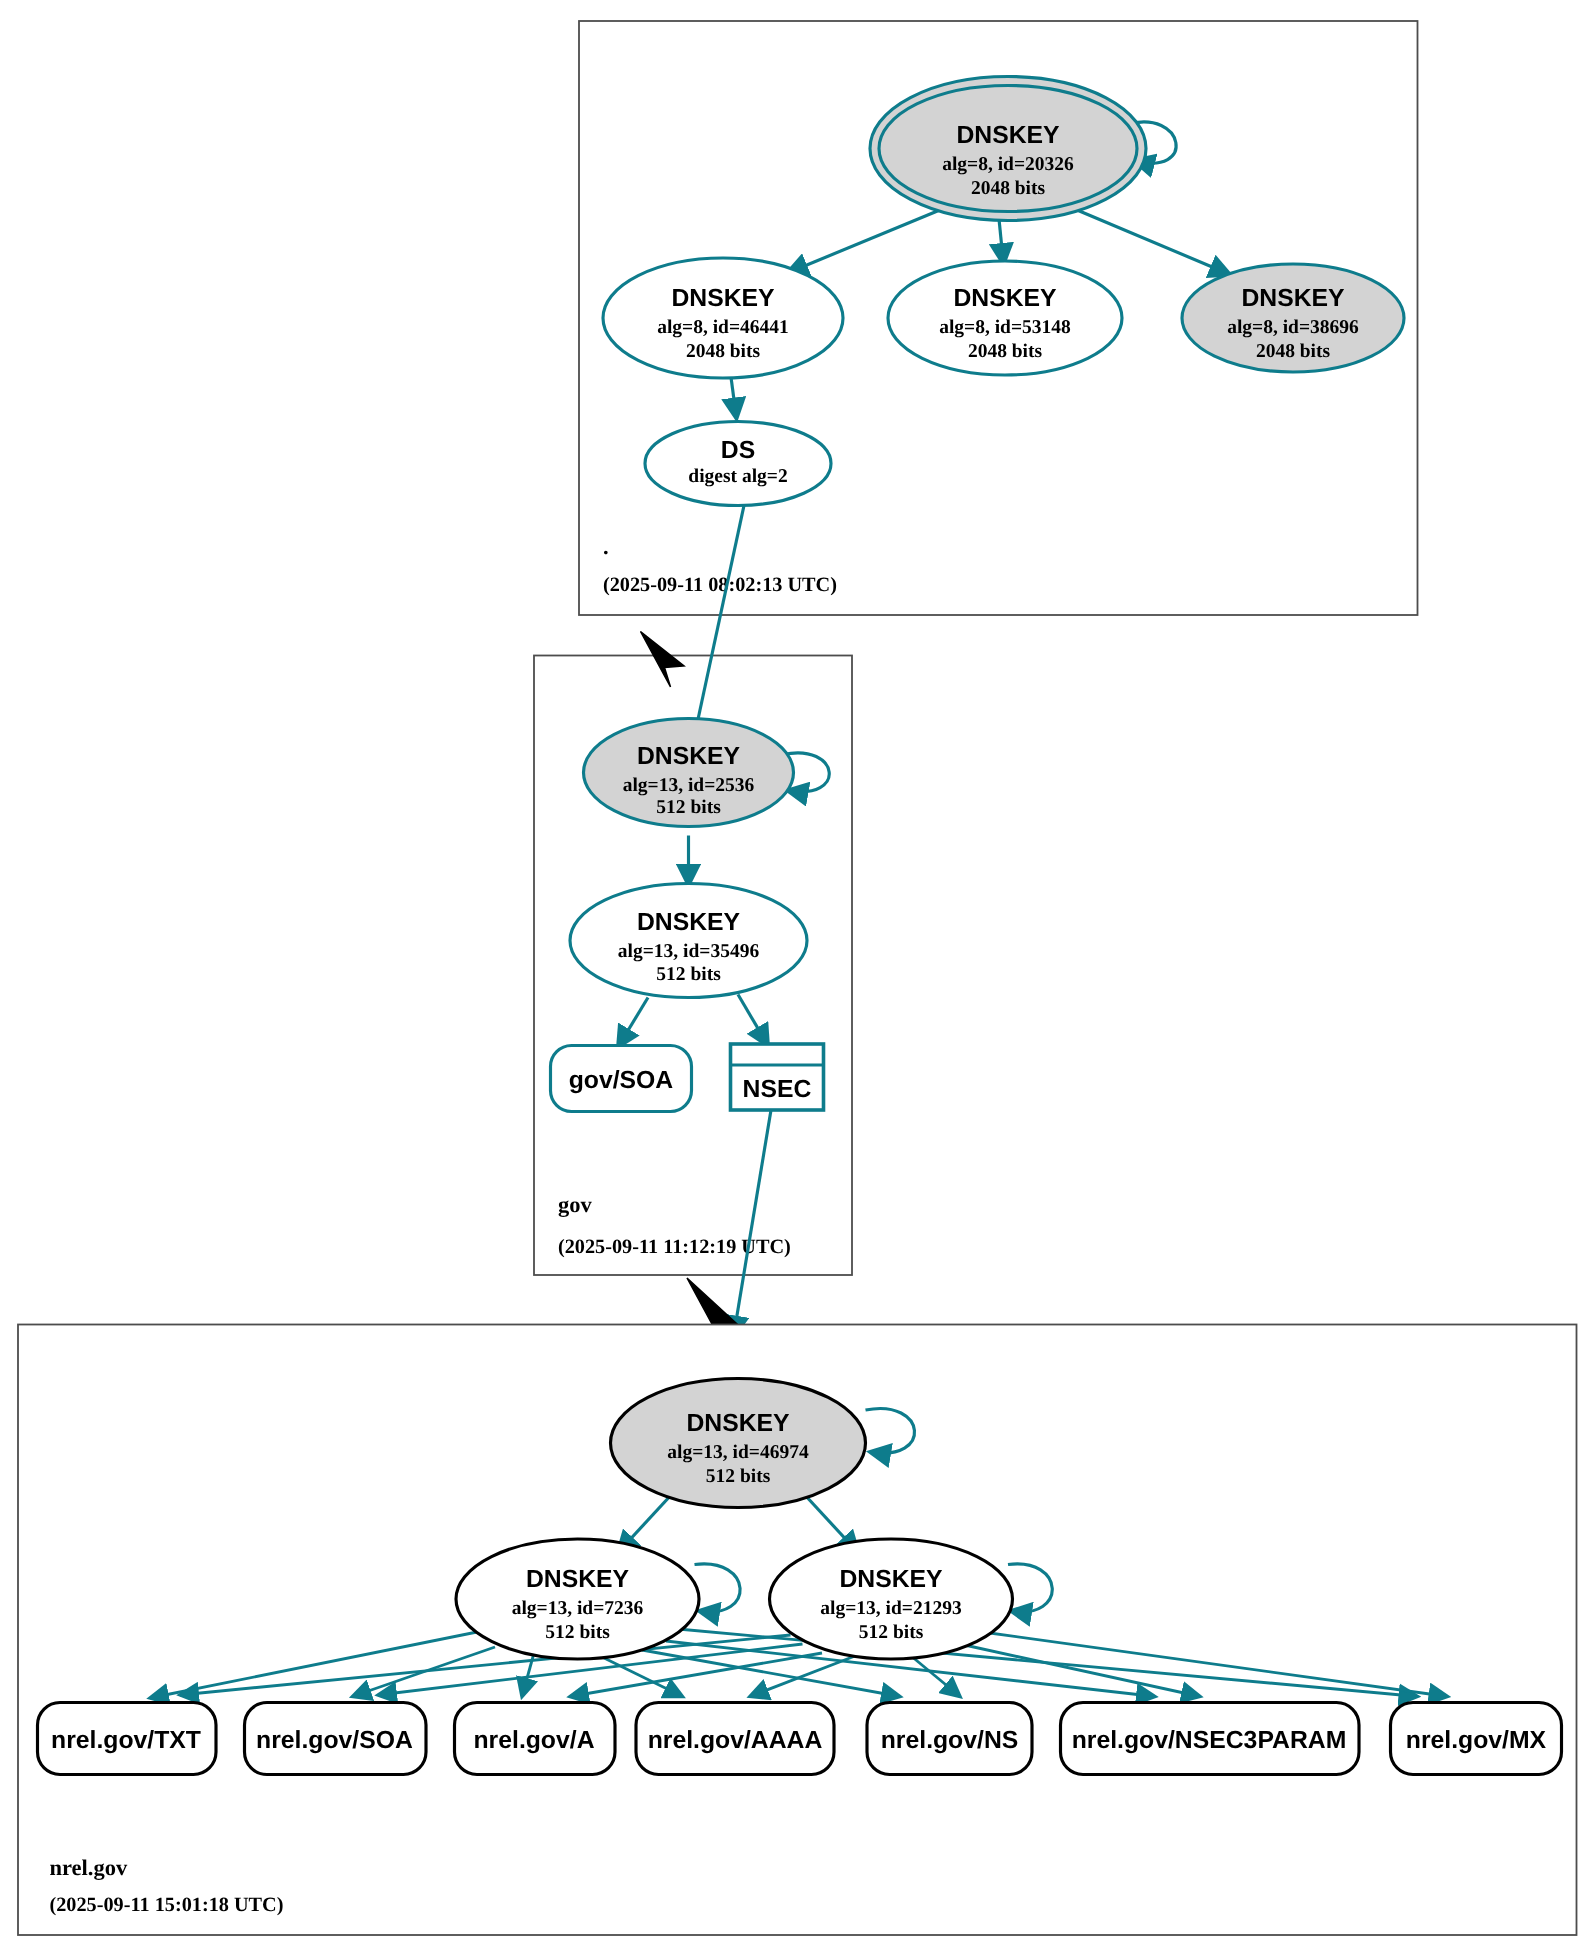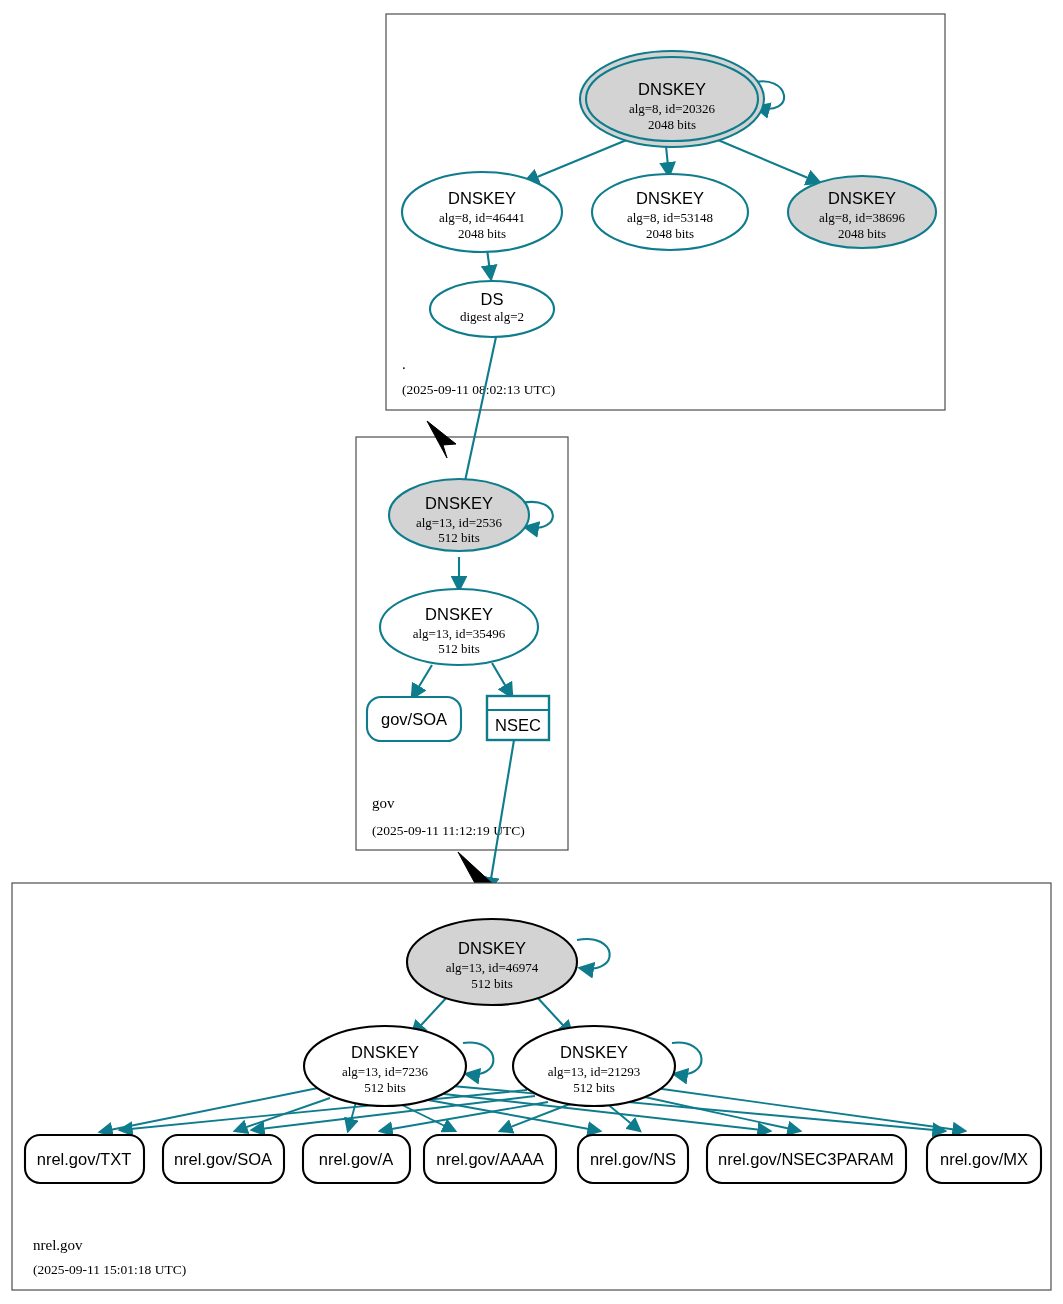--- a/index.html
+++ b/index.html
@@ -12,20 +12,21 @@
     font-family: "Liberation Sans", sans-serif;
     width: 1063px;
     height: 1304px;
     position: relative;
     overflow: hidden;
   }
   #diagram-root {
     position: relative;
     width: 1063px;
     height: 1304px;
+    font-weight: bold;
   }
   svg#dnssec-graph {
     position: absolute;
     left: 0;
     top: 0;
     width: 1063px;
     height: 1304px;
     display: block;
   }
   .zone-box {

